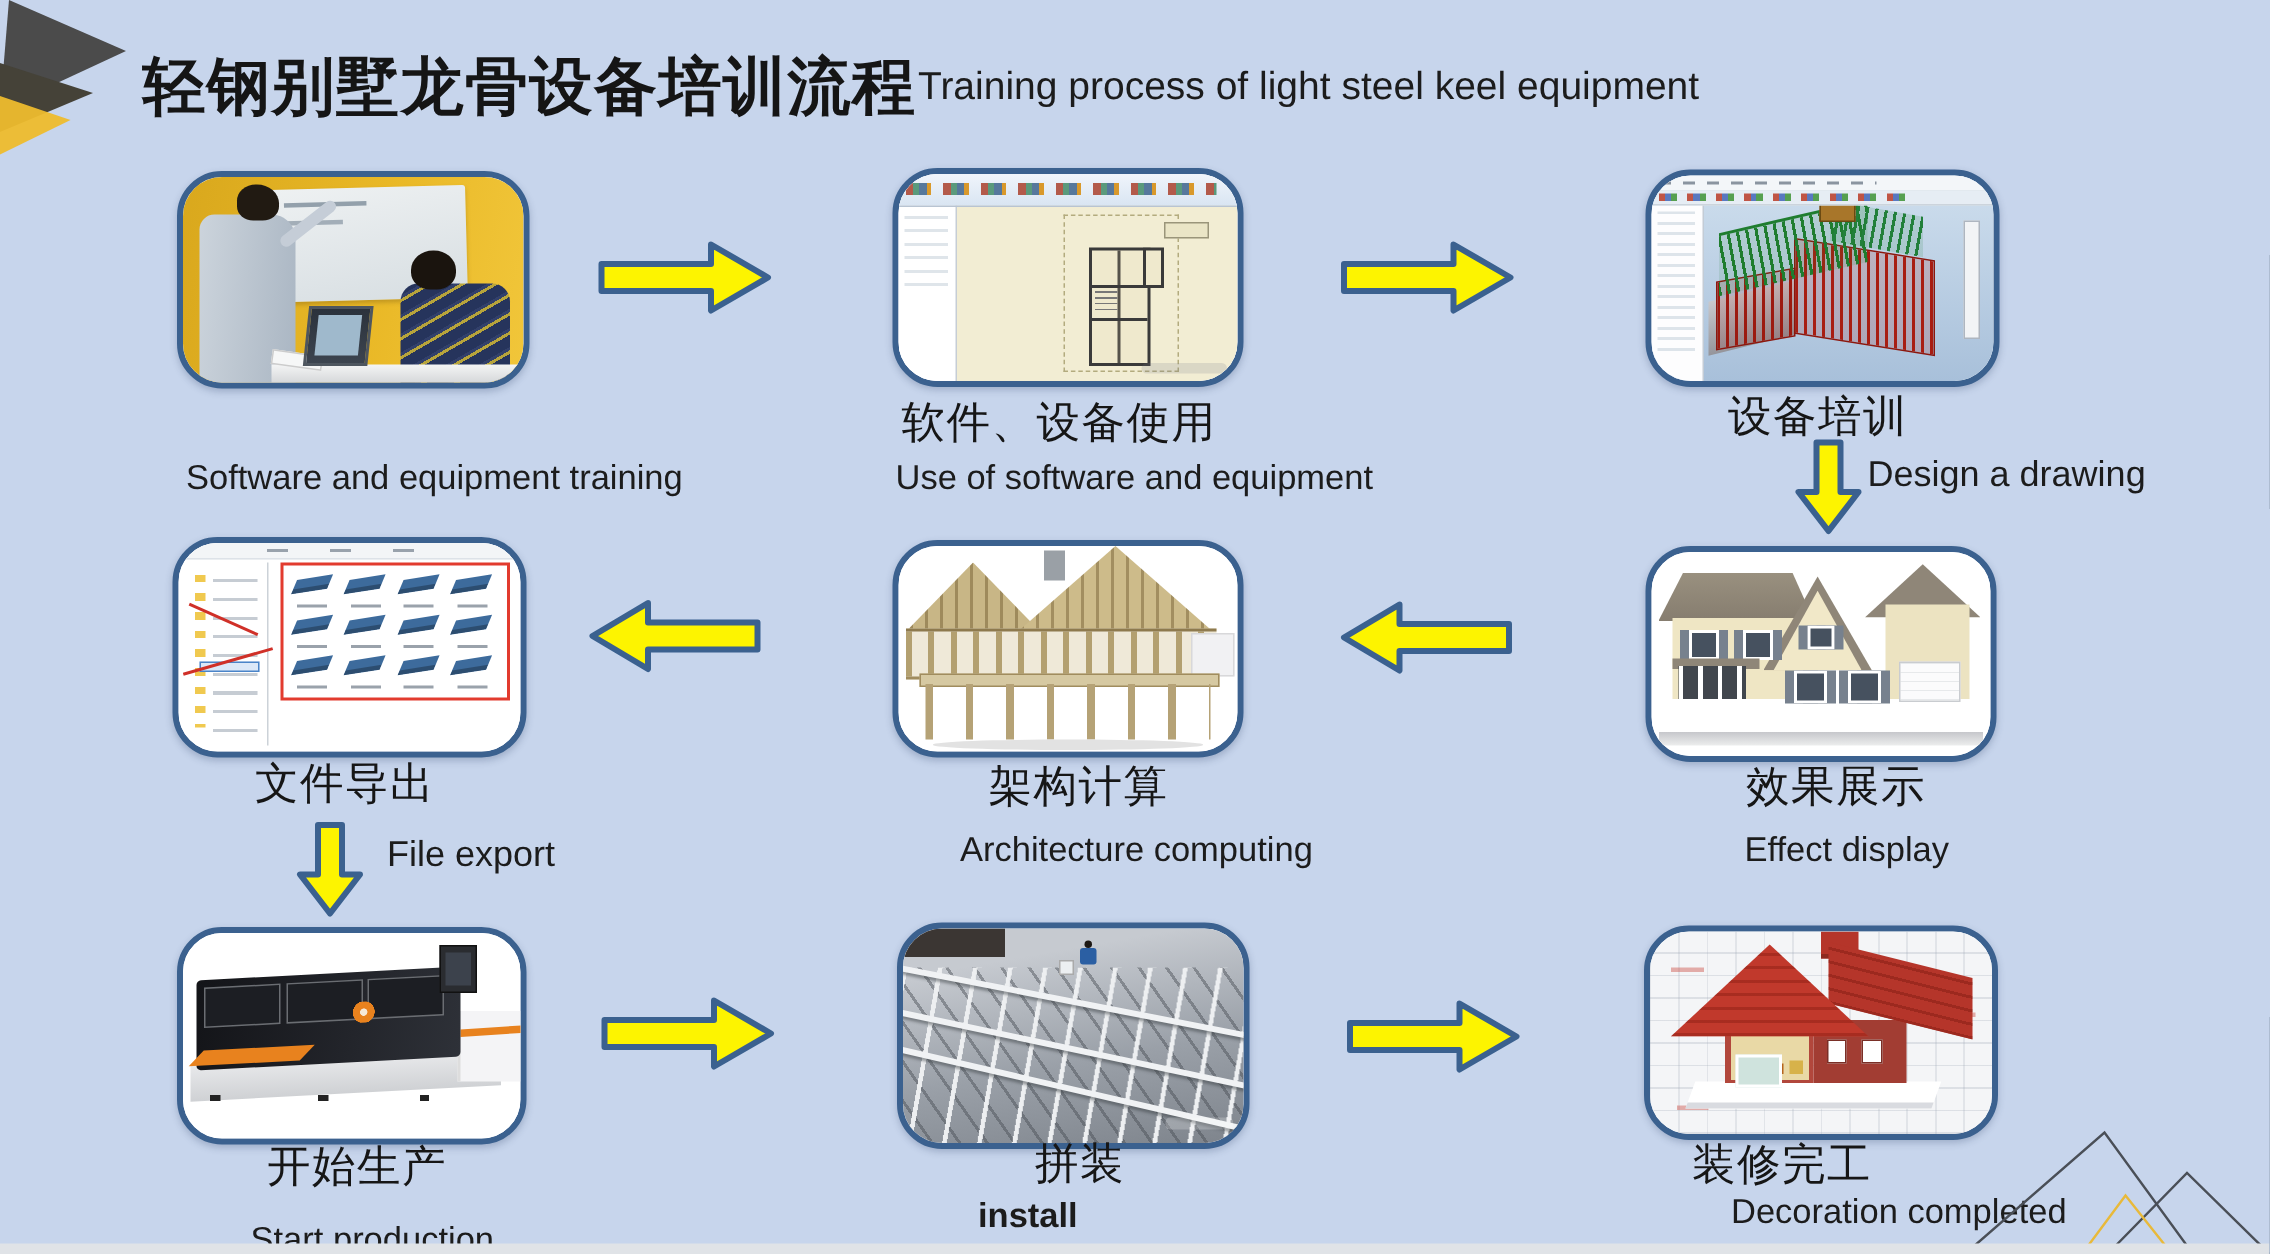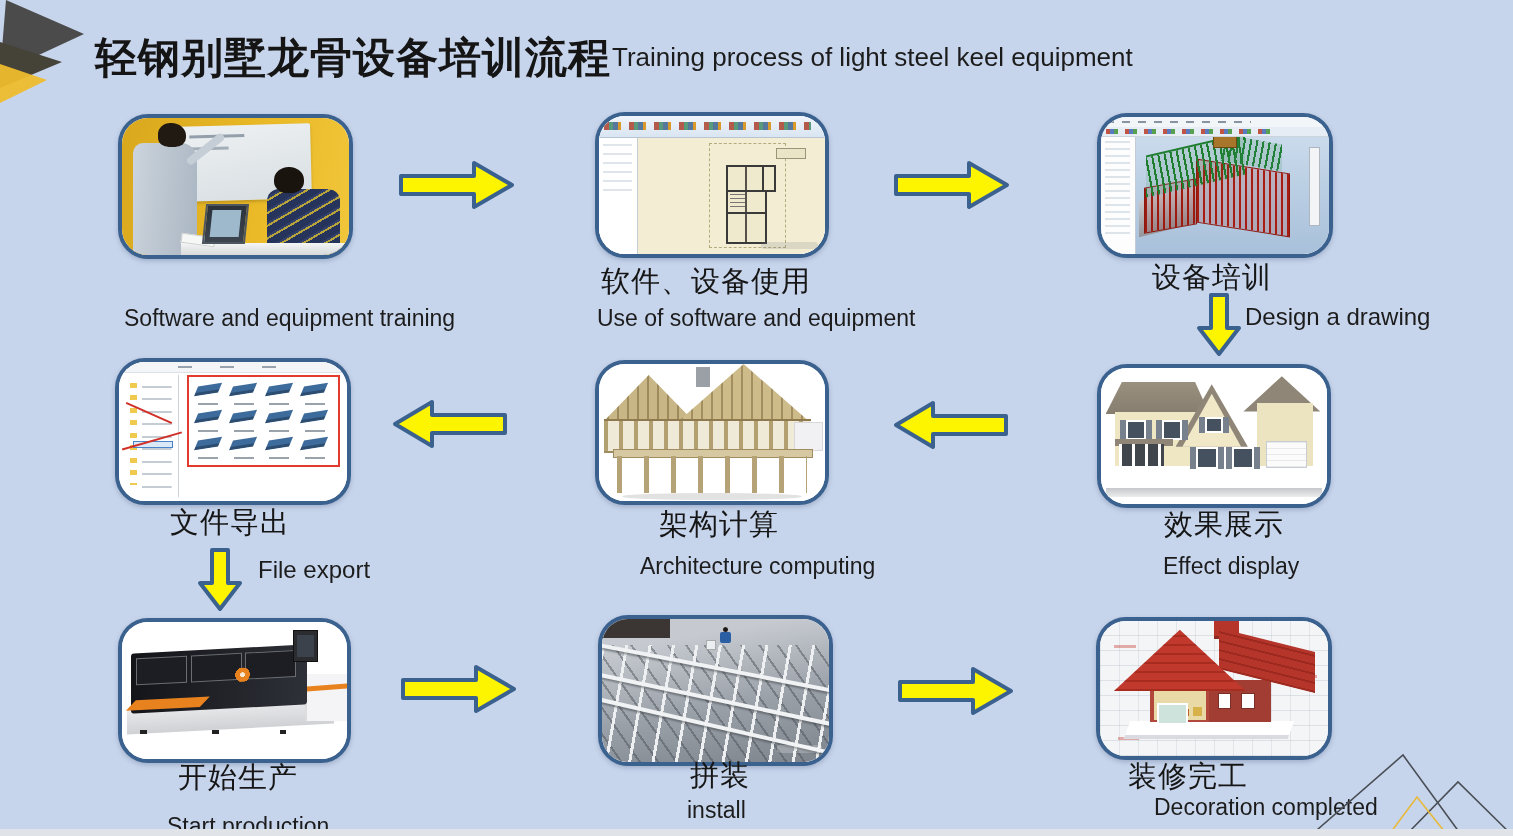--- a/index.html
+++ b/index.html
@@ -390,21 +390,21 @@
   <div class="cap-cn" style="left:647px;top:505px;margin-left:12px;">架构计算</div>
   <div class="cap-en" style="left:640px;top:553px;">Architecture computing</div>
 
   <div class="cap-cn" style="left:170px;top:503px;">文件导出</div>
   <div class="cap-en" style="left:258px;top:556px;font-size:24px;">File export</div>
 
   <div class="cap-cn" style="left:178px;top:758px;">开始生产</div>
   <div class="cap-en" style="left:167px;top:797px;margin-top:16px;">Start production</div>
 
   <div class="cap-cn" style="left:690px;top:756px;">拼装</div>
-  <div class="cap-en" style="left:687px;top:797px;">install</div>
+  <div class="cap-en" style="left:652px;top:797px;font-weight:bold;">install</div>
 
   <div class="cap-cn" style="left:1110px;top:757px;margin-left:18px;">装修完工</div>
   <div class="cap-en" style="left:1154px;top:794px;">Decoration completed</div>
 
   <svg class="arrow" style="left:398px;top:160px;" width="118" height="50" viewBox="0 0 118 50">
     <polygon points="3,16 76,16 76,3 114,25 76,47 76,34 3,34" fill="#fdf400" stroke="#3b618f" stroke-width="4" stroke-linejoin="round"></polygon>
   </svg>
   <svg class="arrow" style="left:893px;top:160px;" width="118" height="50" viewBox="0 0 118 50">
     <polygon points="3,16 76,16 76,3 114,25 76,47 76,34 3,34" fill="#fdf400" stroke="#3b618f" stroke-width="4" stroke-linejoin="round"></polygon>
   </svg>

